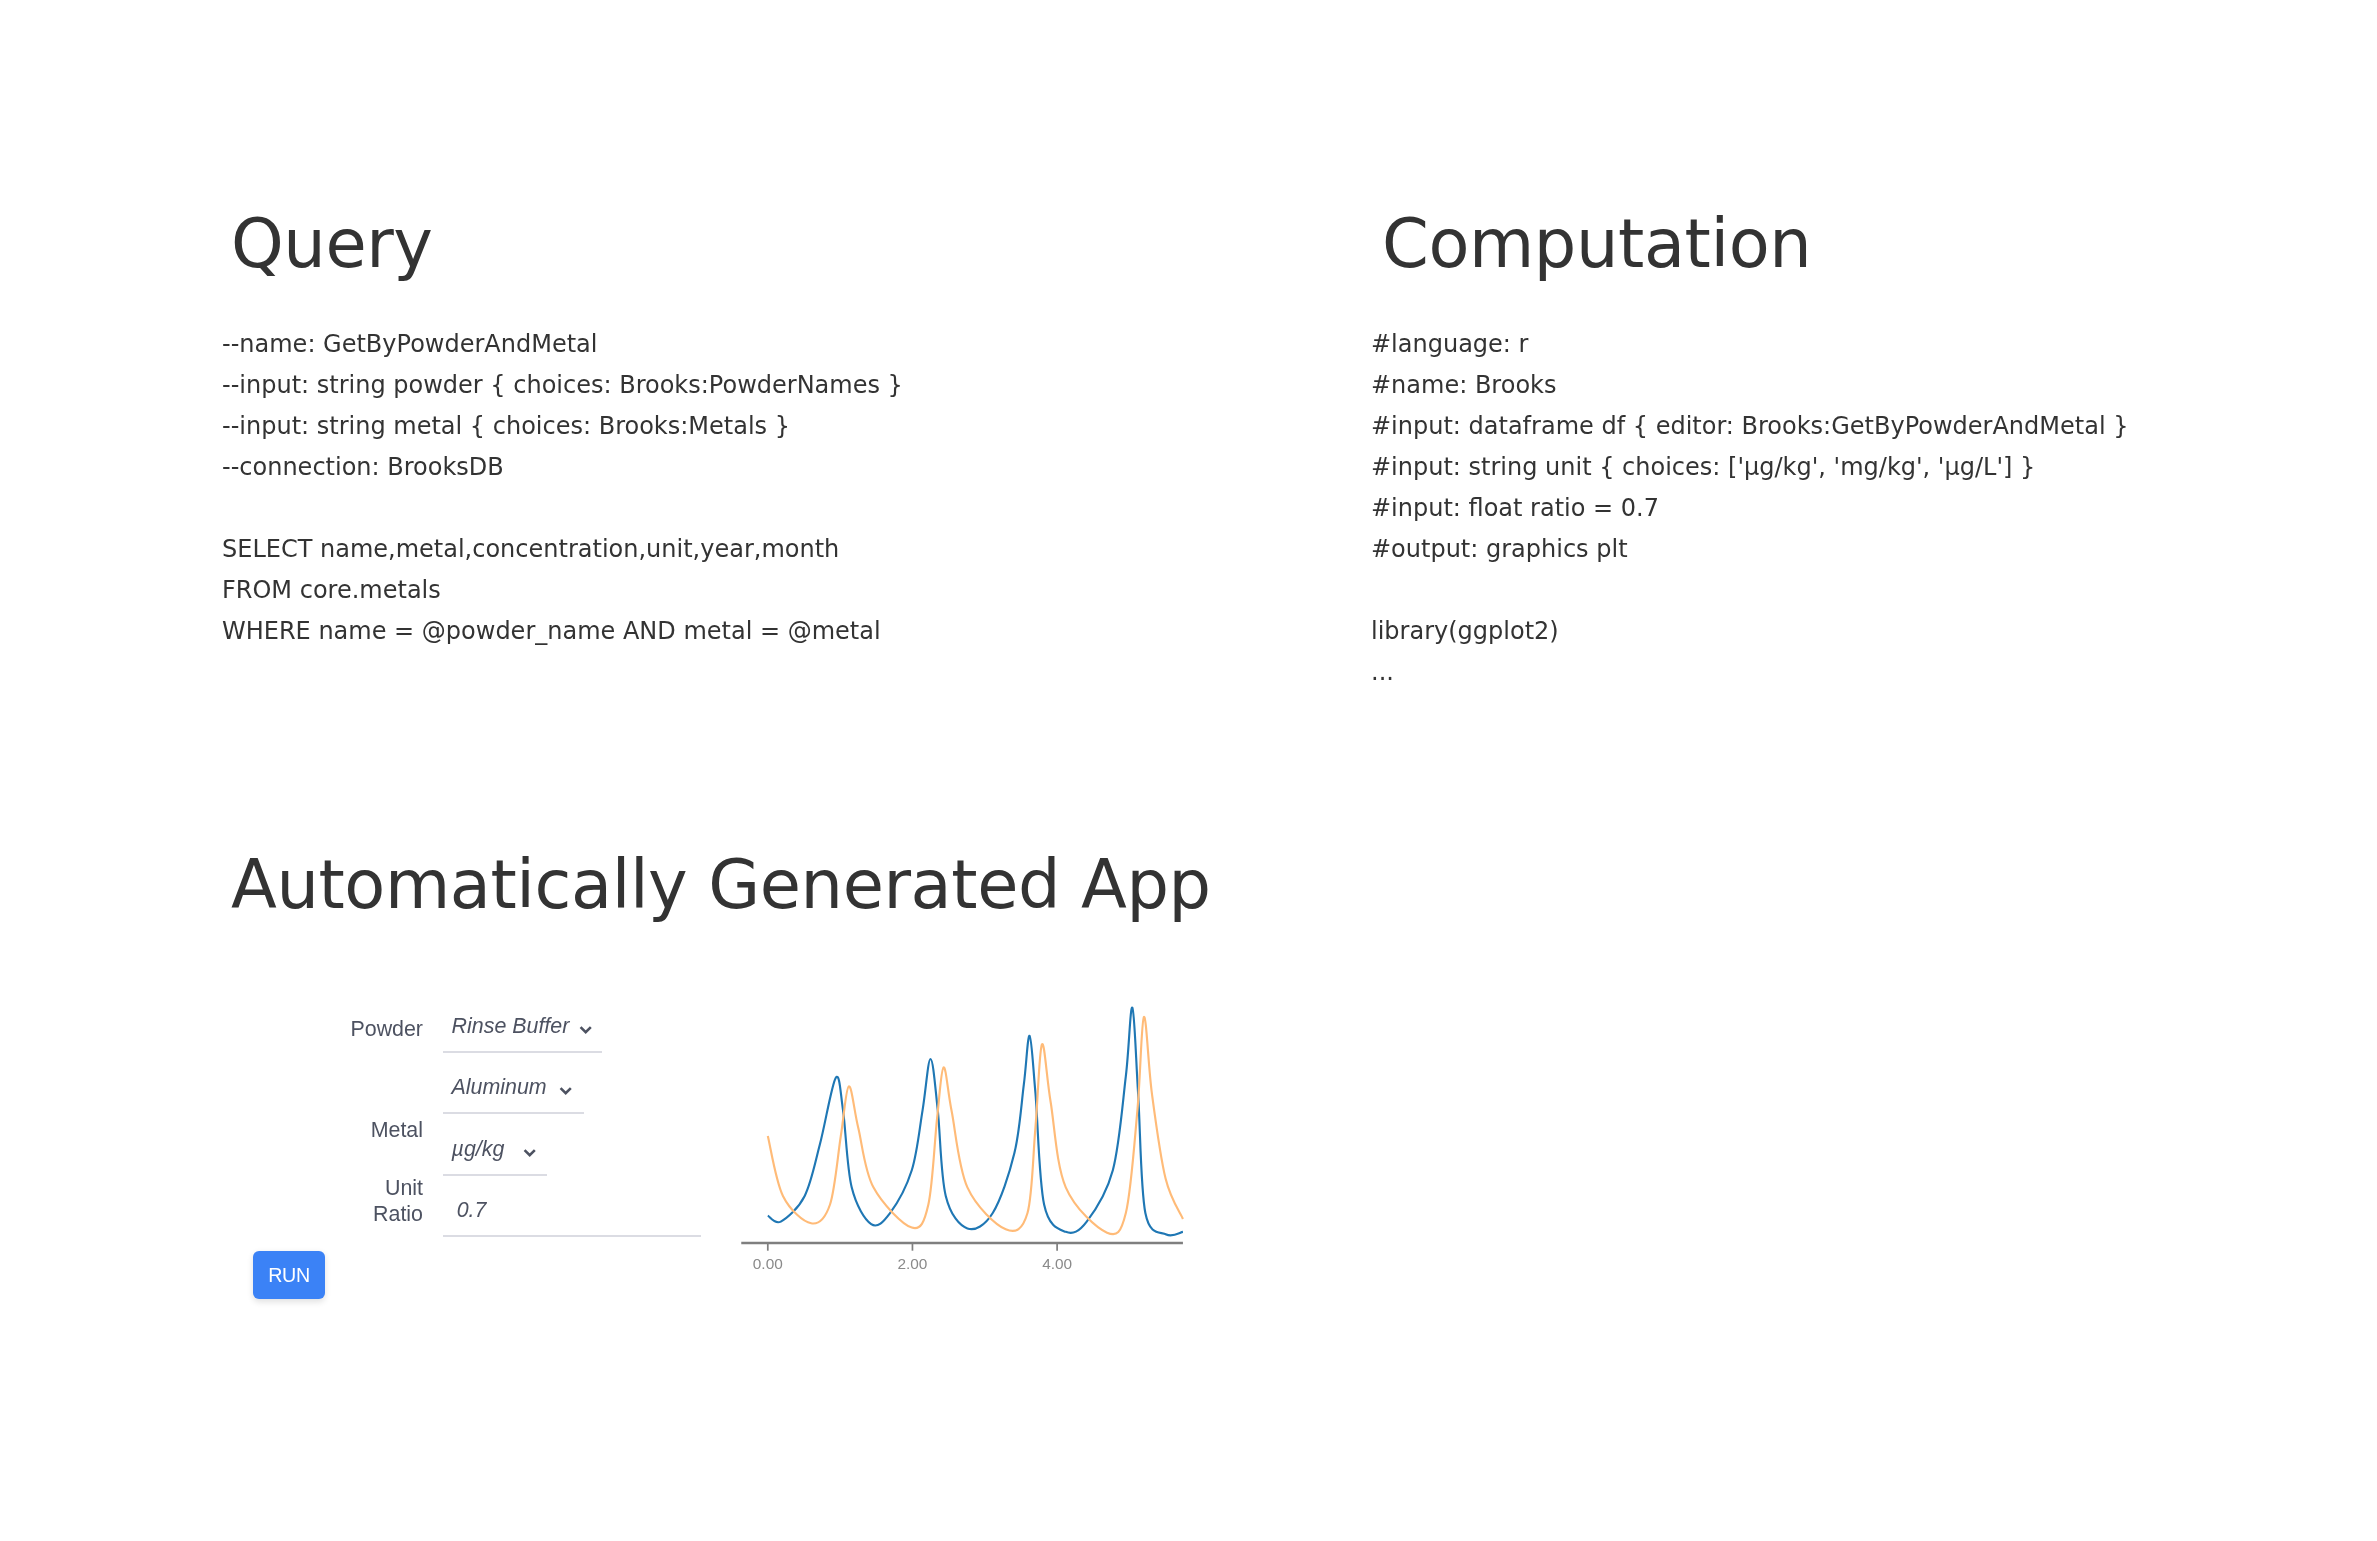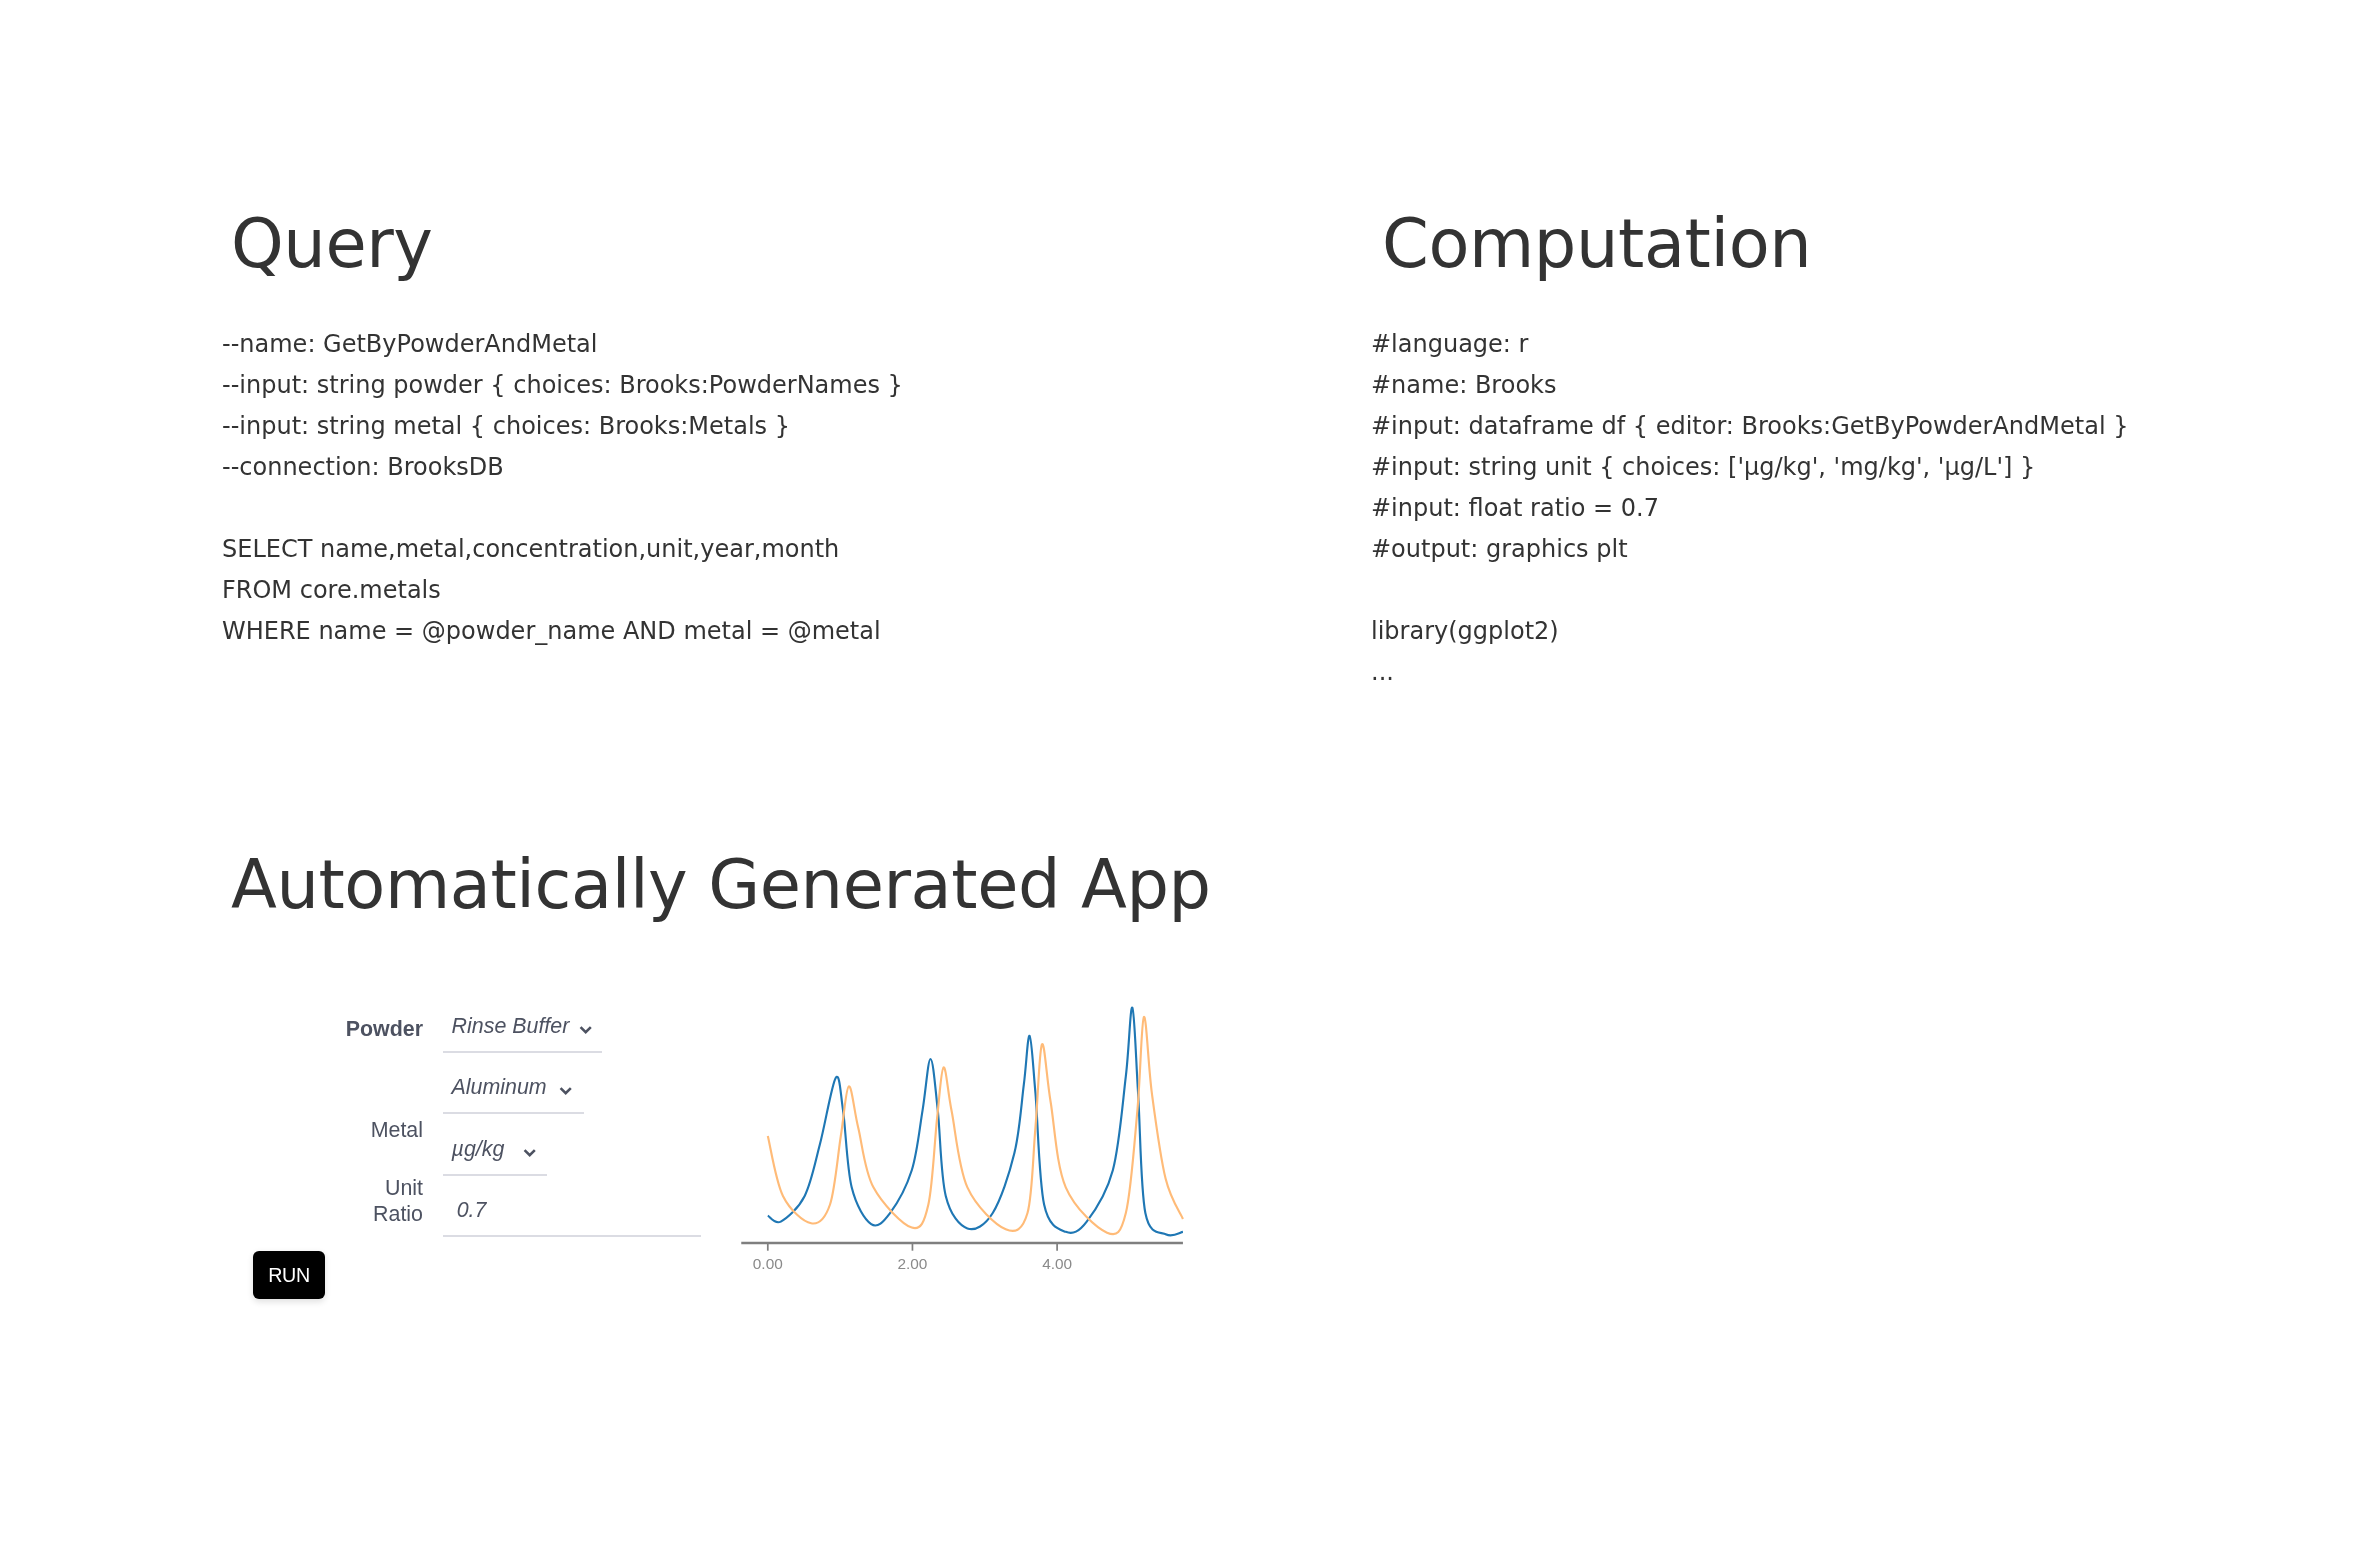--- a/index.html
+++ b/index.html
@@ -10,21 +10,21 @@
   .code-block { position: absolute; font-size: 24px; line-height: 41px; color: #333333; }
   .code-line { display: block; height: 41px; white-space: pre; }
   .form { position: absolute; left: 0; top: 0; }
   .f-label { position: absolute; width: 171px; text-align: right; font-family: "Liberation Sans", sans-serif;
              font-size: 21.4px; color: #4d5261; line-height: 1; }
   .f-field { position: absolute; border-bottom: 2.6px solid #dbdce3; font-family: "Liberation Sans", sans-serif;
              font-size: 21.4px; color: #4d5261; line-height: 1; box-sizing: border-box; cursor: pointer; }
   .f-field .val { position: absolute; left: 8.6px; bottom: 13.7px; white-space: pre; font-style: italic; }
   .f-field .chev { position: absolute; bottom: 13.7px; width: 15.4px; height: 15.4px; }
   .run-btn { position: absolute; left: 253px; top: 1251px; width: 72px; height: 48px;
-             background: #000000; border-radius: 6px; color: #ffffff; font-family: "Liberation Sans", sans-serif;
+             background: #3b82f6; border-radius: 6px; color: #ffffff; font-family: "Liberation Sans", sans-serif;
              font-size: 19.7px; font-weight: 400; display: flex; align-items: center; justify-content: center;
              box-shadow: 0 2.6px 6.8px rgba(0,0,0,0.12); cursor: pointer; letter-spacing: -0.4px; }
   svg.chart { position: absolute; left: 0; top: 0; overflow: visible; }
   .tick-label { font-family: "Liberation Sans", sans-serif; font-size: 18px; fill: #8a8a8a; }
 </style>
 </head>
 <body>
 
 <div class="abs h1" style="left:219px; top:211px;">Query</div>
 <div class="code-block" style="left:222px; top:324px;">
@@ -48,21 +48,21 @@
   <span class="code-line">#output: graphics plt</span>
   <span class="code-line"></span>
   <span class="code-line">library(ggplot2)</span>
   <span class="code-line">...</span>
 </div>
 
 <div class="abs h1" style="left:219px; top:852px;">Automatically Generated App</div>
 
 <div class="form">
 
-  <div class="f-label" style="left:252px; top:1019px;font-weight:bold;">Powder</div>
+  <div class="f-label" style="left:252px; top:1019px;">Powder</div>
   <div class="f-field" style="left:443px; top:1002px; width:159px; height:51px;">
     <span class="val">Rinse Buffer</span>
     <svg class="chev" style="left:135px;" viewBox="0 0 18 18">
         <path d="M3 6 L9 12 L15 6" fill="none" stroke="#4d5261" stroke-width="3"></path>
       </svg>
   </div>
 
   <div class="f-label" style="left:252px; top:1120px;">Metal</div>
   <div class="f-field" style="left:443px; top:1063px; width:141px; height:51px;">
     <span class="val">Aluminum</span>

